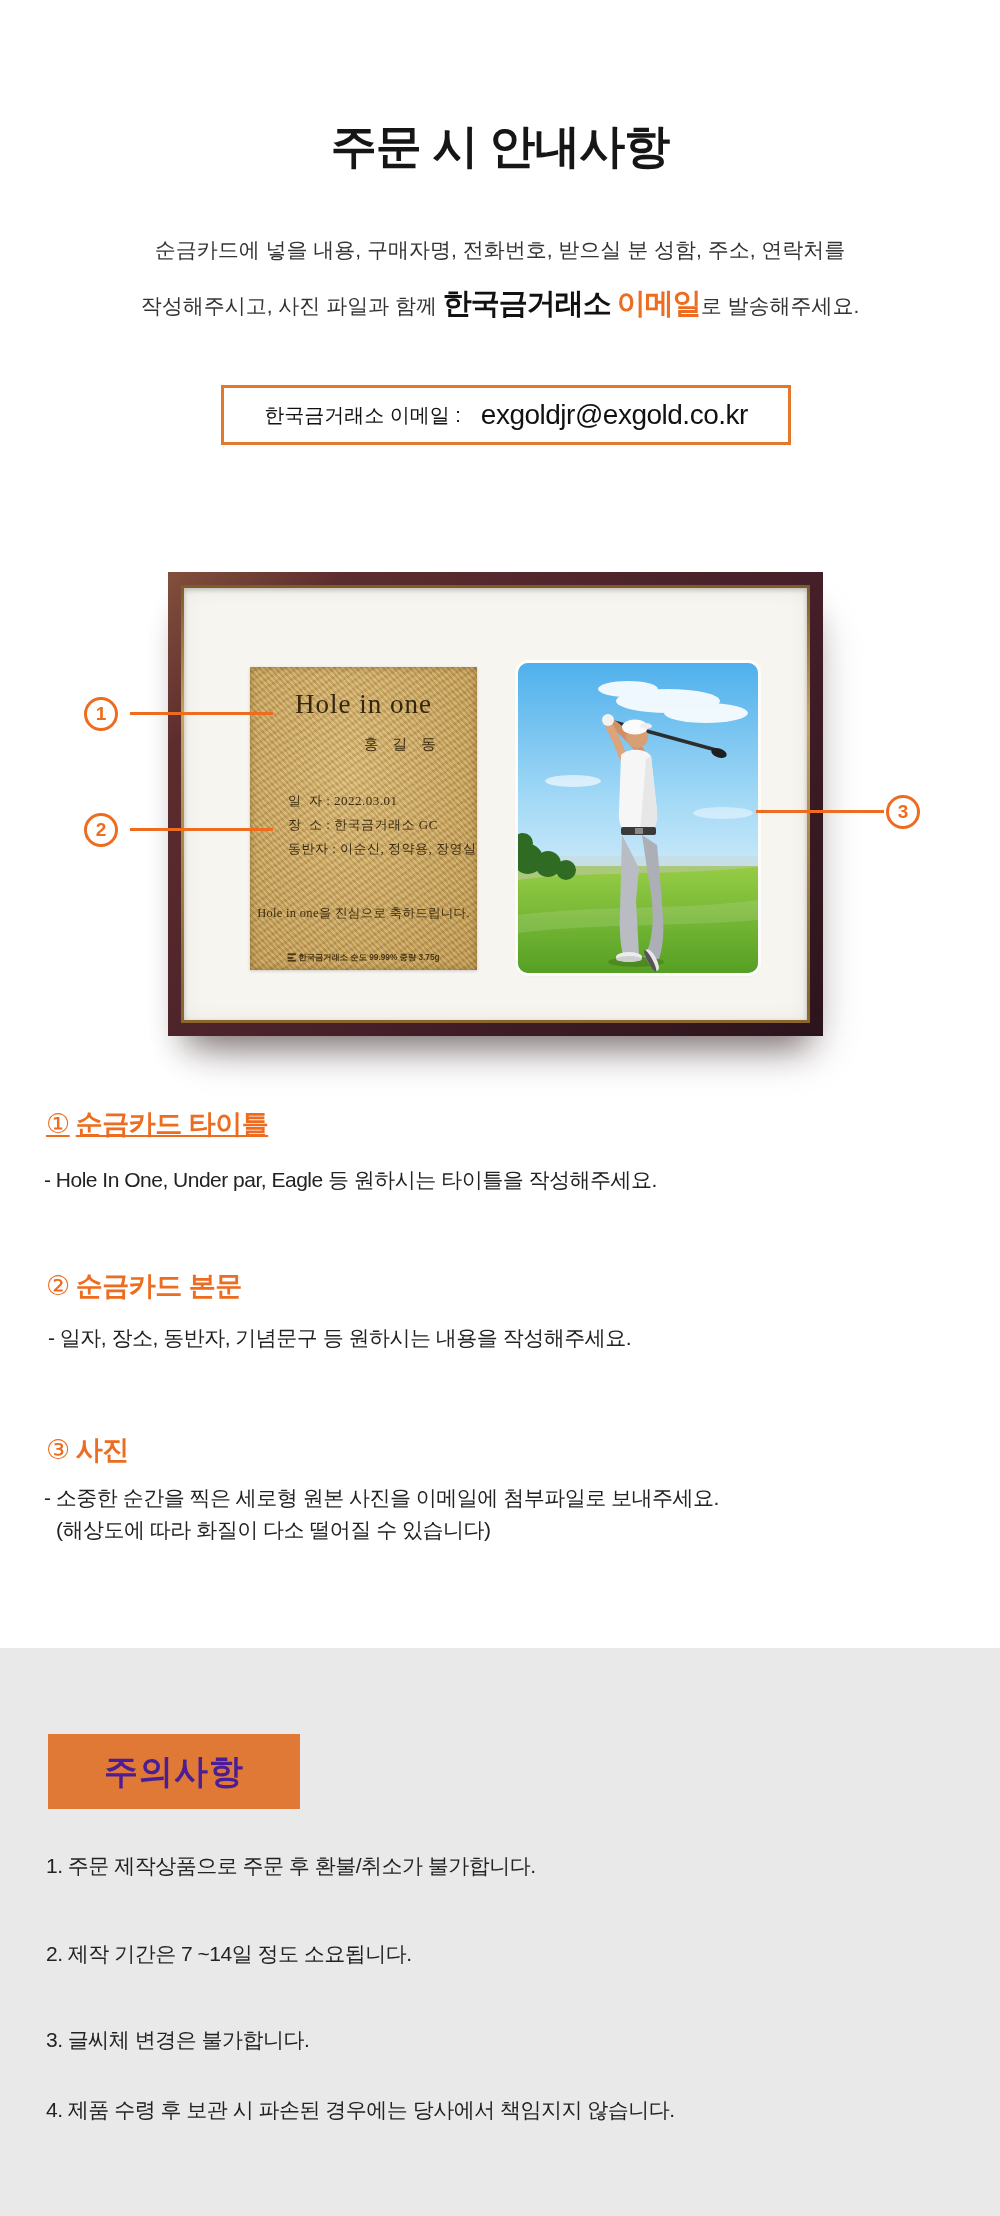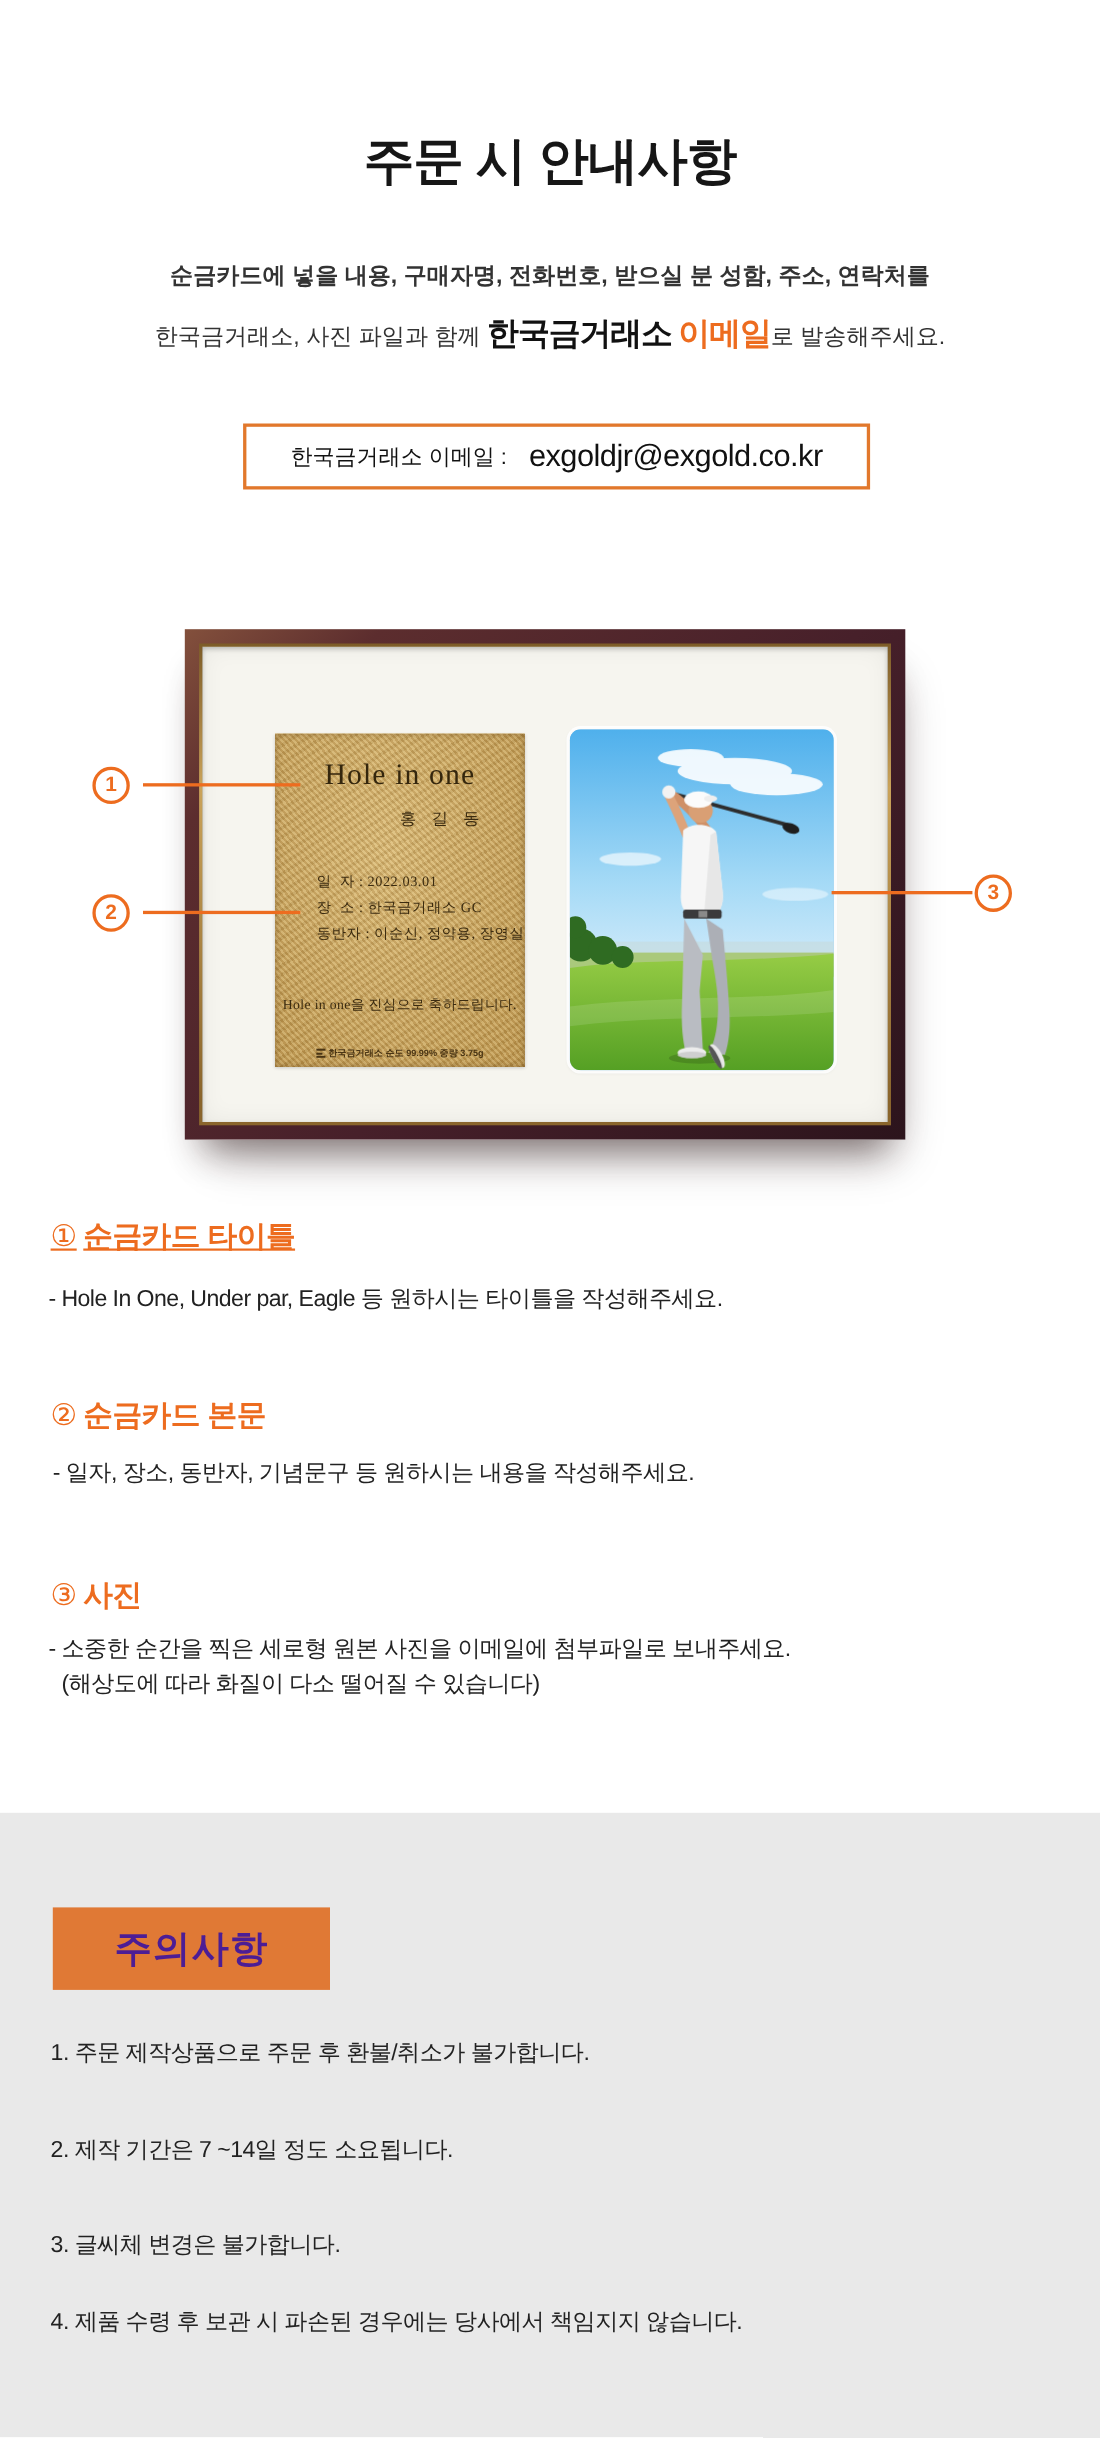--- a/index.html
+++ b/index.html
@@ -5,21 +5,21 @@
   * { margin:0; padding:0; box-sizing:border-box; }
   html,body { background:#ffffff; }
   body { font-family:"Liberation Sans", sans-serif; }
   #page { position:relative; width:1000px; height:2216px; margin:0 auto; background:#fff; overflow:hidden; }
   .abs { position:absolute; }
 
   
   .page-title { left:0; top:116px; width:1000px; text-align:center;
     font-size:46px; font-weight:bold; color:#161616; letter-spacing:-1px; }
   .intro-line1 { left:0; top:236px; width:1000px; text-align:center;
-    font-size:21px; color:#333;font-weight:bold; }
+    font-size:21px; color:#333; }
   .intro-line2 { left:0; top:284px; width:1000px; text-align:center;
     font-size:21px; color:#333; }
   .intro-line2 .big { font-size:29px; font-weight:bold; color:#111; letter-spacing:-1px; }
   .intro-line2 .big-orange { font-size:29px; font-weight:bold; color:#ED6C1F; letter-spacing:-1px; }
 
   .email-box { left:221px; top:385px; width:570px; height:60px;
     border:3px solid #E2782C; background:#fff; display:flex; align-items:center; justify-content:center;gap:12px; }
   .email-box .label { font-size:20px; color:#111; margin-right:8px; }
   .email-box .address { font-size:28px; color:#111; letter-spacing:-0.5px; }
 
@@ -83,21 +83,21 @@
   .notice-item { left:46px; width:920px; font-size:21px; color:#222; letter-spacing:-0.5px; }
 </style>
 </head>
 <body>
 
 <div id="page">
 
   <h1 class="abs page-title">주문 시 안내사항</h1>
 
   <p class="abs intro-line1">순금카드에 넣을 내용, 구매자명, 전화번호, 받으실 분 성함, 주소, 연락처를</p>
-  <p class="abs intro-line2"><span>한국금거래소, 사진 파일과 함께 </span><span class="big">한국금거래소</span> <span class="big-orange">이메일</span><span>로 발송해주세요.</span></p>
+  <p class="abs intro-line2"><span>작성해주시고, 사진 파일과 함께 </span><span class="big">한국금거래소</span> <span class="big-orange">이메일</span><span>로 발송해주세요.</span></p>
 
   <div class="abs email-box">
     <span class="label">한국금거래소 이메일 :</span>
     <span class="address">exgoldjr@exgold.co.kr</span>
   </div>
 
   <div class="abs frame">
     <div class="gold-lip"></div>
     <div class="matte"></div>
 

